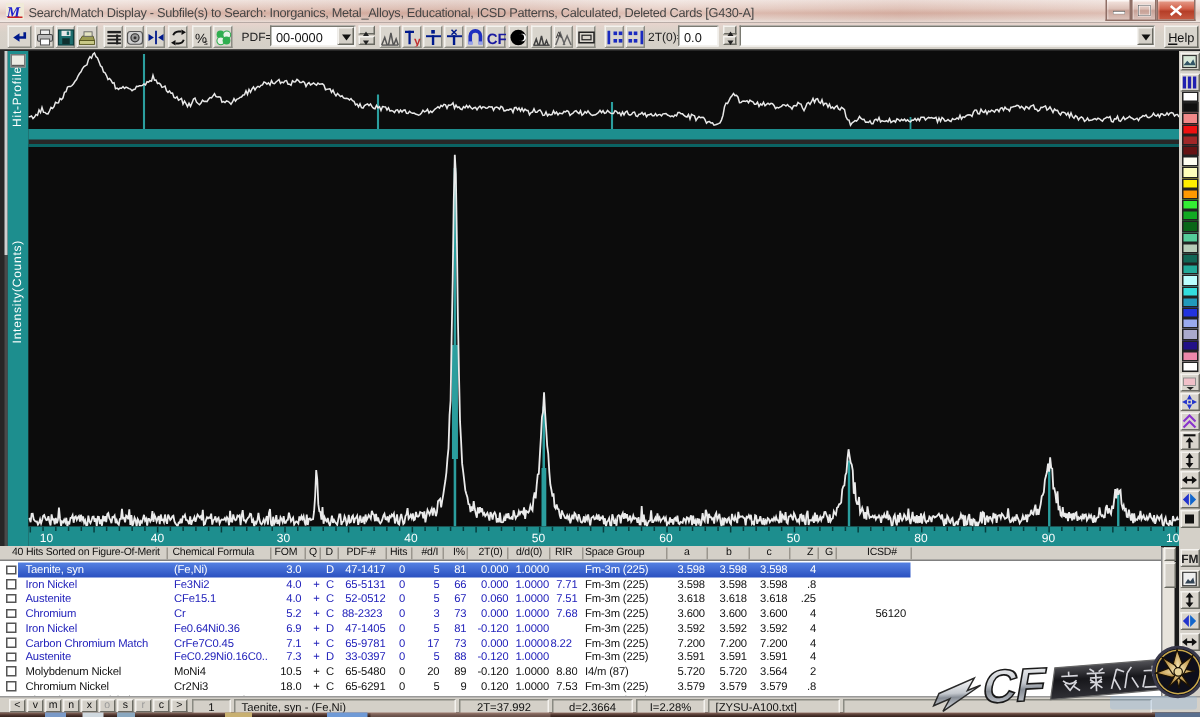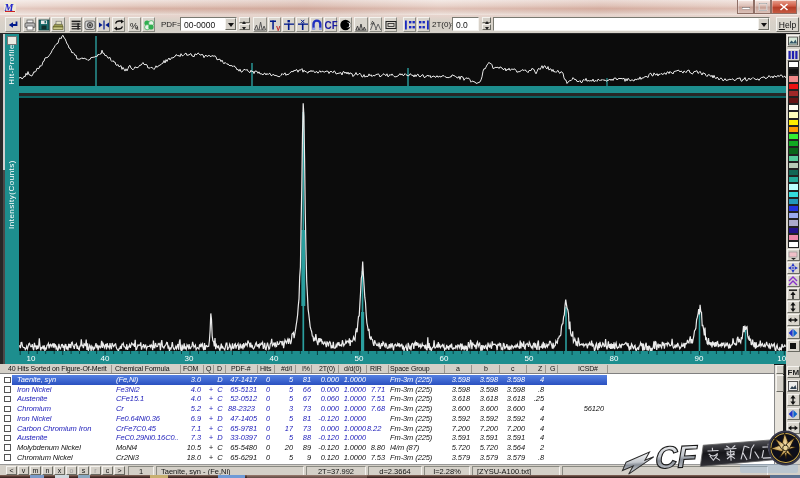--- a/index.html
+++ b/index.html
@@ -60,21 +60,21 @@
   border:1px solid; border-color:#f4f2ee #6a6a62 #6a6a62 #f4f2ee; }
 .rbtn svg { position:absolute; left:50%; top:50%; transform:translate(-50%,-50%); }
 .pal { position:absolute; left:1.5px; width:11px; height:7.2px; border:1px solid #222; }
 
 .tablewrap { left:0; top:364px; width:774px; height:100px; background:#fff; overflow:hidden; }
 .thead { position:absolute; left:0; top:0; width:774px; height:10px; background:#d4d0c8;
   border-bottom:1px solid #808080; }
 .hc { position:absolute; top:1px; font-size:7px; color:#111; white-space:nowrap; letter-spacing:-0.15px; }
 .hs { position:absolute; top:1px; width:1px; height:8px; background:#9a968e; }
 .tbody { position:absolute; left:0; top:11px; width:774px; height:89px; }
-.trow { position:absolute; left:0; width:622px; height:9.7px; font-size:7.5px; line-height:9.7px; white-space:nowrap; letter-spacing:-0.1px;font-style:italic; }
+.trow { position:absolute; left:0; width:622px; height:9.7px; font-size:7.5px; line-height:9.7px; white-space:nowrap; letter-spacing:-0.1px; }
 .trow.blu { color:#2222bb; }
 .trow.blk { color:#111; }
 .trow.sel { color:#fff; }
 .hl { position:absolute; left:12px; top:0; width:595px; height:9.7px;
   background:linear-gradient(180deg,#5581e2,#2a50c0); }
 .cb { position:absolute; left:4px; top:1.5px; width:6.5px; height:6.5px; background:#fff; border:1px solid #555; }
 .tc { position:absolute; top:0; overflow:hidden; white-space:nowrap; }
 .vscroll { left:774px; top:365px; width:9px; height:99px; background:#e8e4dc; border-left:1px solid #888; }
 .varr { position:absolute; left:0.5px; width:8px; height:9px; background:#d4d0c8;
   border:1px solid; border-color:#f4f2ee #6a6a62 #6a6a62 #f4f2ee; }
@@ -94,20 +94,21 @@
 .tkb { position:absolute; top:0; height:3.5px; }
 </style></head>
 <body>
 <div class="abs titlebar">
     <div class="tstreak"></div>
 <svg class="ticon" viewBox="0 0 12 11">
       <rect x="0" y="0" width="12" height="11" fill="#f0ead8"></rect>
       <text x="0.5" y="9" font-size="10" font-weight="bold" font-style="italic" fill="#2222cc" font-family="Liberation Serif">M</text>
       <path d="M1 9.5h10" stroke="#cc2222" stroke-width="1"></path>
     </svg>
+<span class="ttext">Search/Match Display - Subfile(s) to Search: Inorganics, Metal_Alloys, Educational, ICSD Patterns, Calculated, Deleted Cards [G430-A]</span>
 <div class="capbtn" style="left:737px;width:17px">
       <svg width="8" height="5">
         <rect x="0" y="3" width="8" height="2" fill="#fff" stroke="#555" stroke-width=".5"></rect>
       </svg>
     </div>
 <div class="capbtn" style="left:754px;width:17px">
       <svg width="9" height="8">
         <rect x="0.5" y="0.5" width="8" height="7" fill="none" stroke="#fff" stroke-width="1.4"></rect>
         <rect x="0.5" y="0.5" width="8" height="7" fill="none" stroke="#555" stroke-width=".4"></rect>
       </svg>
@@ -687,21 +688,21 @@
         <span class="tc" style="left:312px;width:27px;text-align:right">-0.120</span>
         <span class="tc" style="left:340px;width:26px;text-align:right">1.0000</span>
         <span class="tc" style="left:390px;width:54px;text-align:left;color:#111">Fm-3m (225)</span>
         <span class="tc" style="left:446px;width:24px;text-align:right;color:#111">3.592</span>
         <span class="tc" style="left:474px;width:24px;text-align:right;color:#111">3.592</span>
         <span class="tc" style="left:501px;width:24px;text-align:right;color:#111">3.592</span>
         <span class="tc" style="left:528px;width:16px;text-align:right;color:#111">4</span>
       </div>
 <div class="trow blu" style="top:48.5px">
         <span class="cb"></span>
-        <span class="tc" style="left:17px;width:95px;text-align:left">Carbon Chromium Iron</span>
+        <span class="tc" style="left:17px;width:95px;text-align:left">Carbon Chromium Match</span>
         <span class="tc" style="left:116px;width:62px;text-align:left">CrFe7C0.45</span>
         <span class="tc" style="left:176px;width:25px;text-align:right">7.1</span>
         <span class="tc" style="left:205px;width:12px;text-align:center">+</span>
         <span class="tc" style="left:214px;width:12px;text-align:center">C</span>
         <span class="tc" style="left:228px;width:29px;text-align:right">65-9781</span>
         <span class="tc" style="left:258px;width:12px;text-align:right">0</span>
         <span class="tc" style="left:276px;width:17px;text-align:right">17</span>
         <span class="tc" style="left:296px;width:15px;text-align:right">73</span>
         <span class="tc" style="left:312px;width:27px;text-align:right">0.000</span>
         <span class="tc" style="left:340px;width:26px;text-align:right">1.0000</span>

